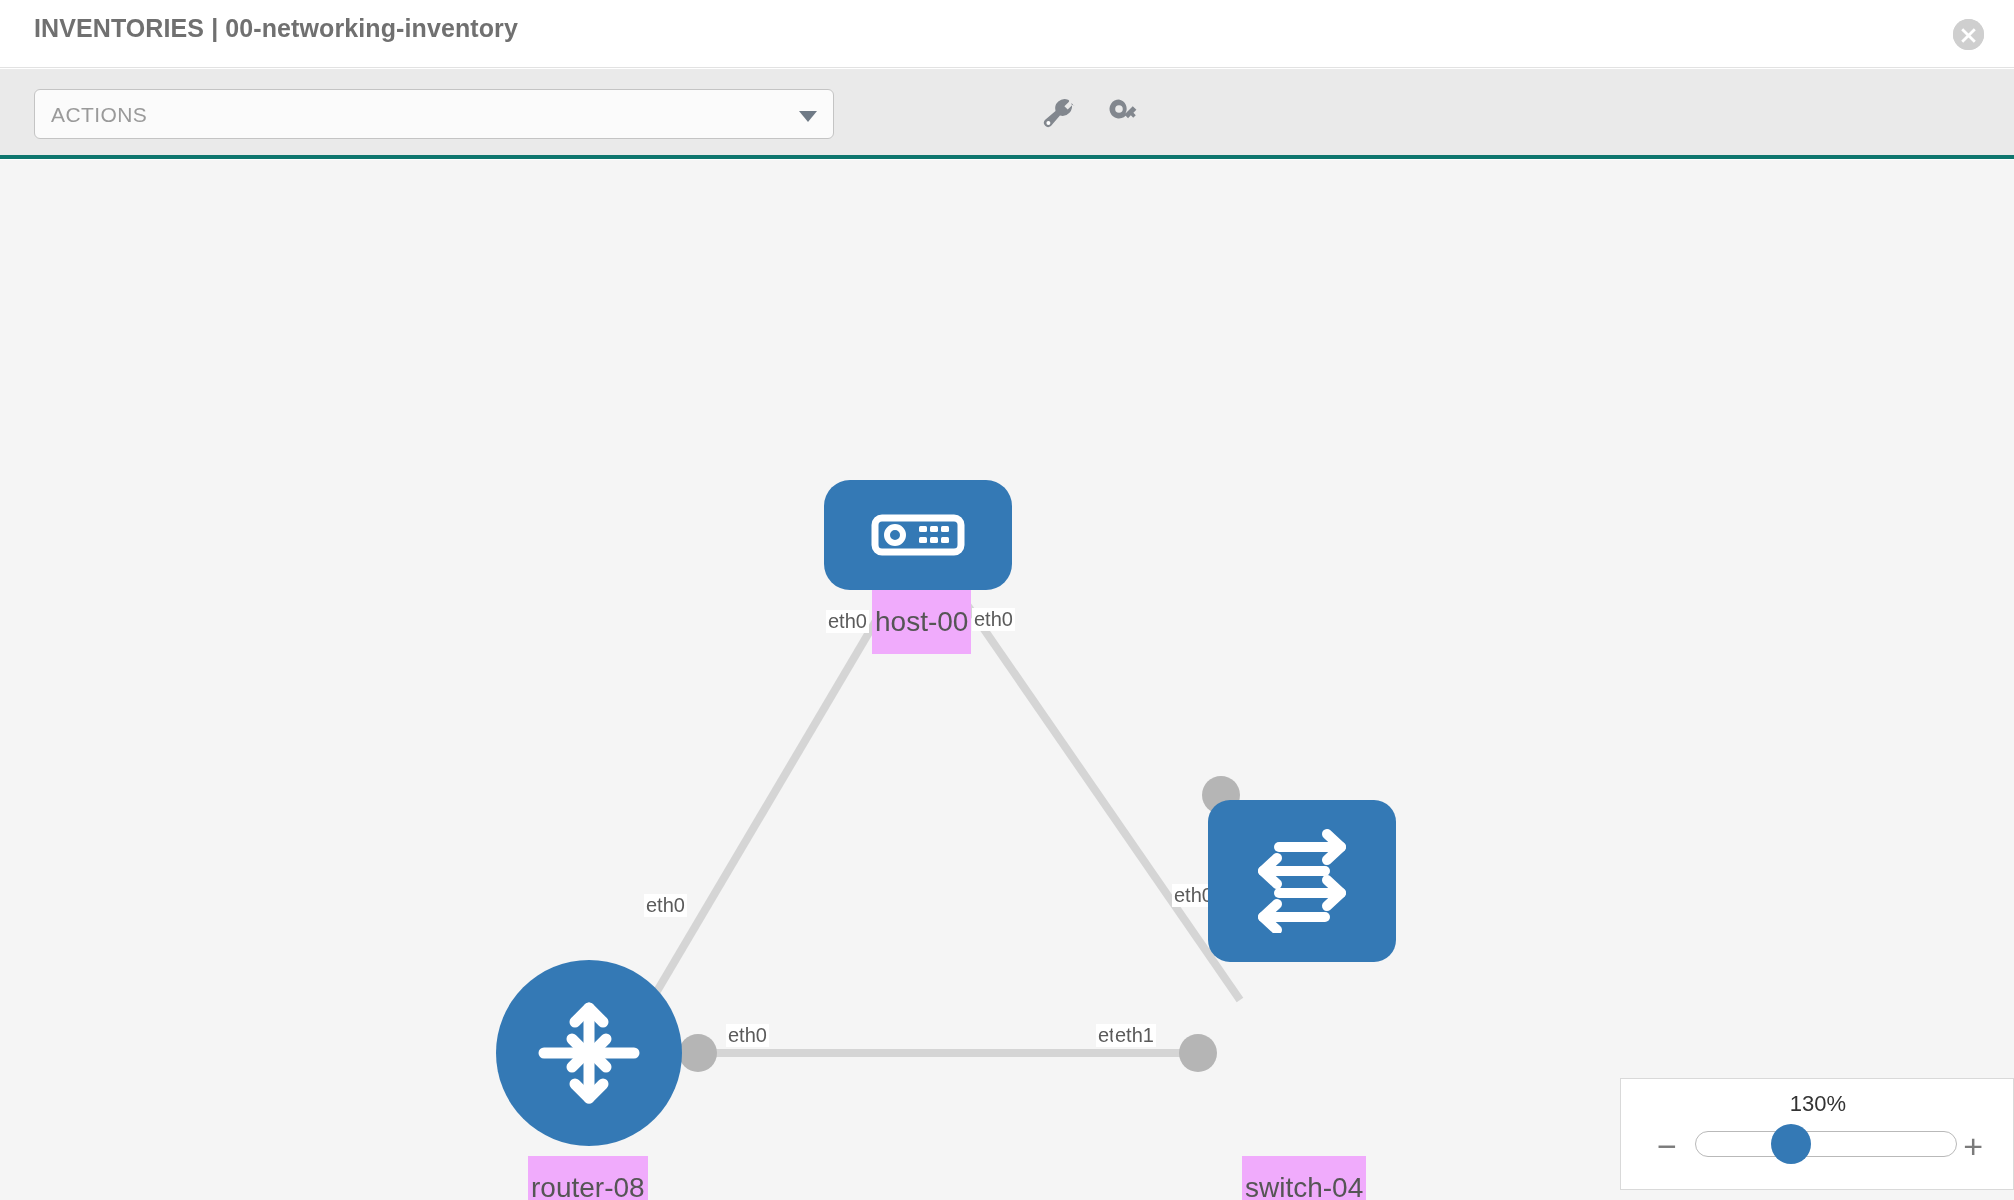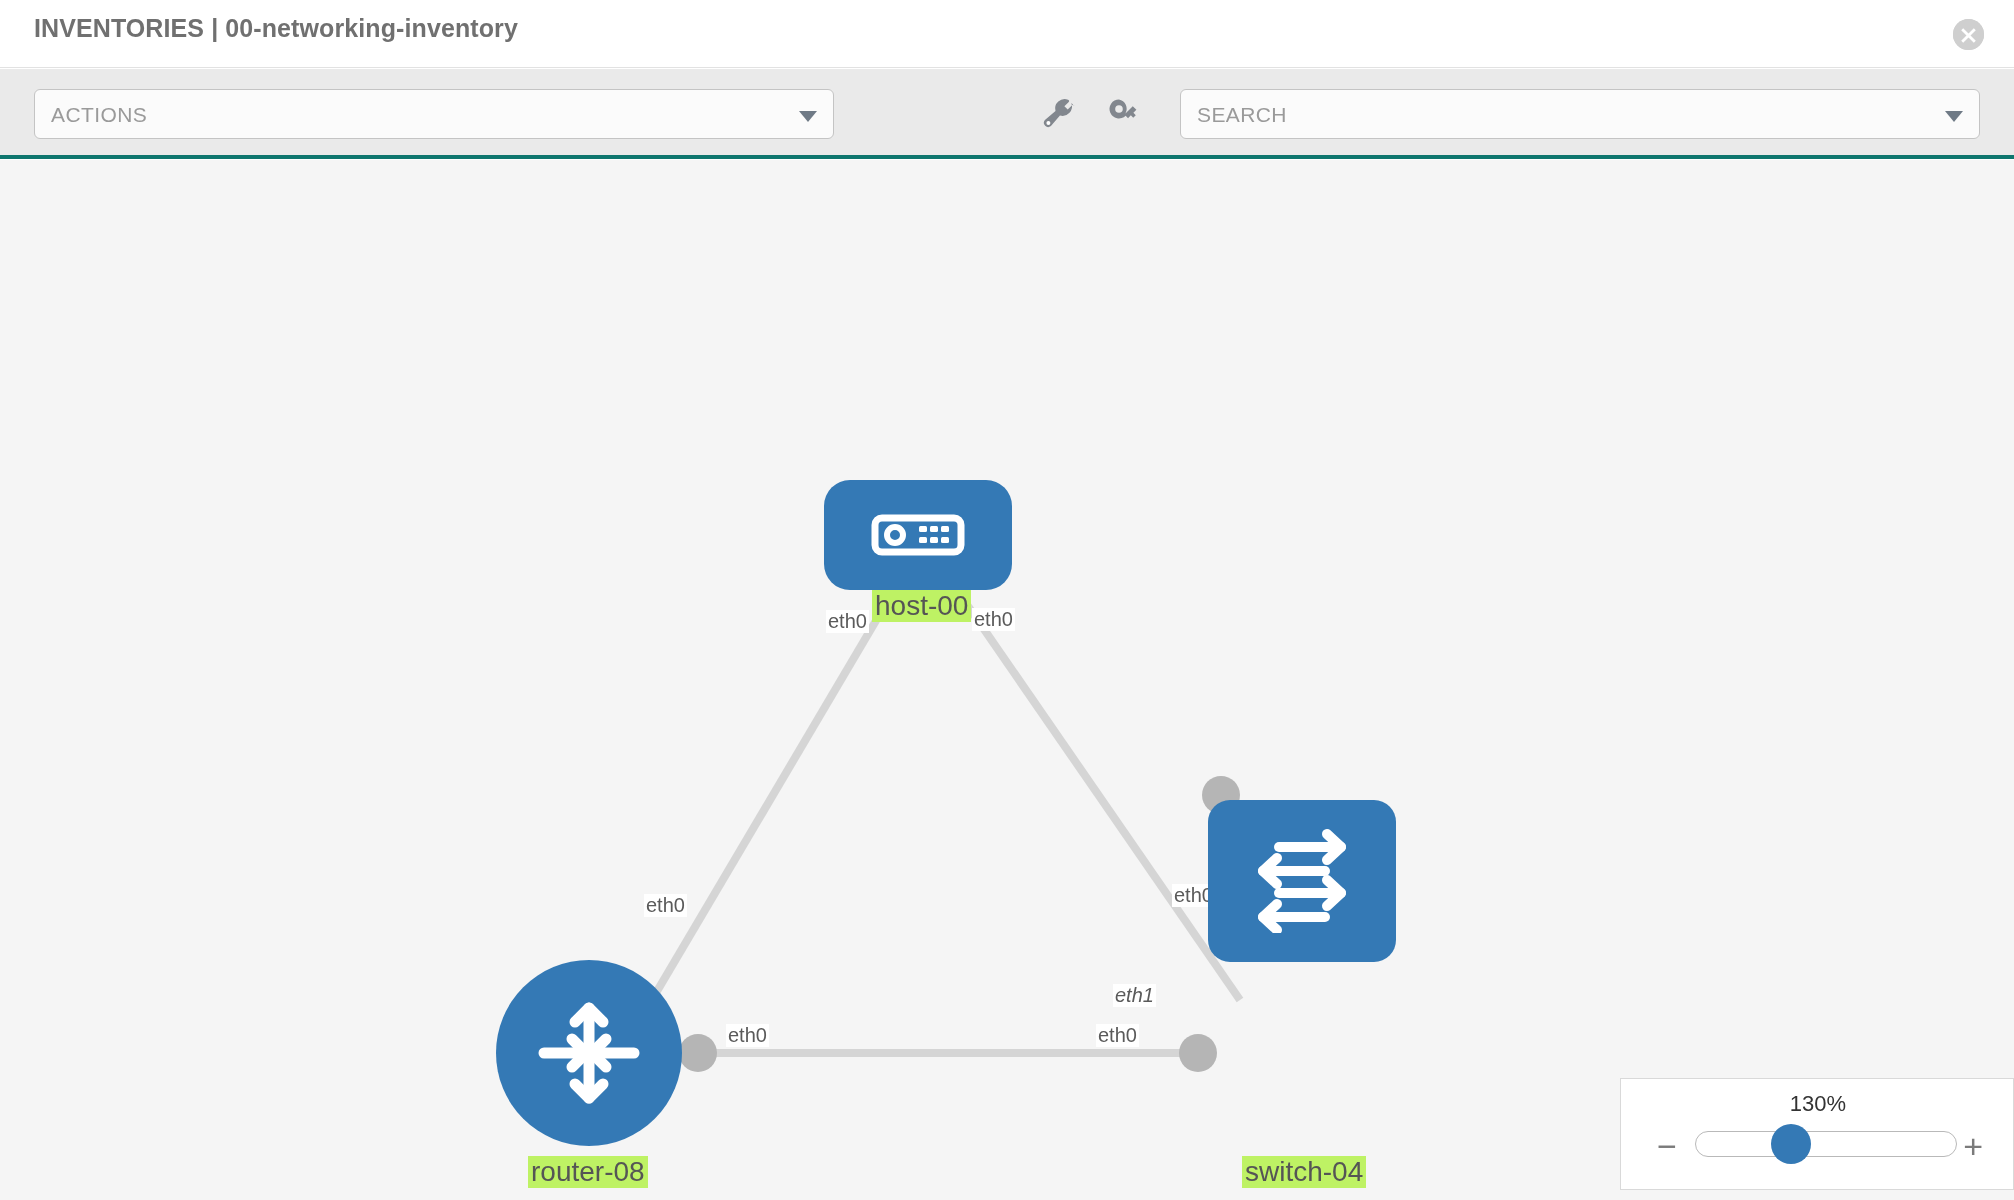--- a/index.html
+++ b/index.html
@@ -161,22 +161,22 @@
     border-radius: 50%;
     background: #b5b5b5;
     cursor: pointer;
   }
 
   
   .node-label {
     position: absolute;
     font-size: 28px;
     color: #555555;
-    background: #bef264;
-    padding: 0 3px;
+    background: #f0abfc;
+    padding: 16px 3px;
     white-space: nowrap;
     line-height: 1.15;
   }
   .iface-label {
     position: absolute;
     font-size: 20px;
     color: #5a5a5a;
     background: #ffffff;
     padding: 0 2px;
     white-space: nowrap;
@@ -258,24 +258,20 @@
       </svg>
     </div>
 
     <div class="tool-icon key" title="credentials">
       <svg width="38" height="38" viewBox="0 0 24 24" aria-hidden="true">
         <path fill="#82878e" d="M8.2 2.2a6 6 0 1 0 4.2 10.3l1.5 1.5 1.8-1.8 1.5 1.5 1.6-1.6-1.5-1.5 1.9-1.9-2.3-2.3-4.6 4.6A6 6 0 0 0 8.2 2.2z"></path>
         <circle cx="8.2" cy="8.2" r="2.4" fill="#eaeaea"></circle>
       </svg>
     </div>
 
-    <div class="search-box">
-      <span class="search-label">SEARCH</span>
-      <span class="caret"></span>
-    </div>
   </div>
 
   <div class="canvas">
 
     <svg class="canvas-svg" aria-hidden="true">
 
       <line x1="900" y1="420" x2="640" y2="860" stroke="#d5d5d5" stroke-width="8"></line>
 
       <line x1="950" y1="420" x2="1240" y2="840" stroke="#d5d5d5" stroke-width="8"></line>
 
@@ -354,21 +350,21 @@
           <line x1="82" y1="88" x2="20" y2="88"></line>
           <polyline points="34,75 20,88 34,101"></polyline>
         </g>
       </svg>
     </div>
 
     <div class="node-label" style="left:1242px; top:996px;">switch-04</div>
 
     <div class="iface-label" style="left:1096px; top:864px;">eth0</div>
 
-    <div class="iface-label" style="left:1113px; top:824px;font-style:italic;">eth1</div>
+    <div class="iface-label" style="left:1113px; top:864px;">eth1</div>
 
   </div>
 
   <div class="zoom-panel">
     <div class="zoom-value">130%</div>
 
     <div class="zoom-minus">−</div>
 
     <div class="zoom-track"></div>
     <div class="zoom-thumb"></div>

